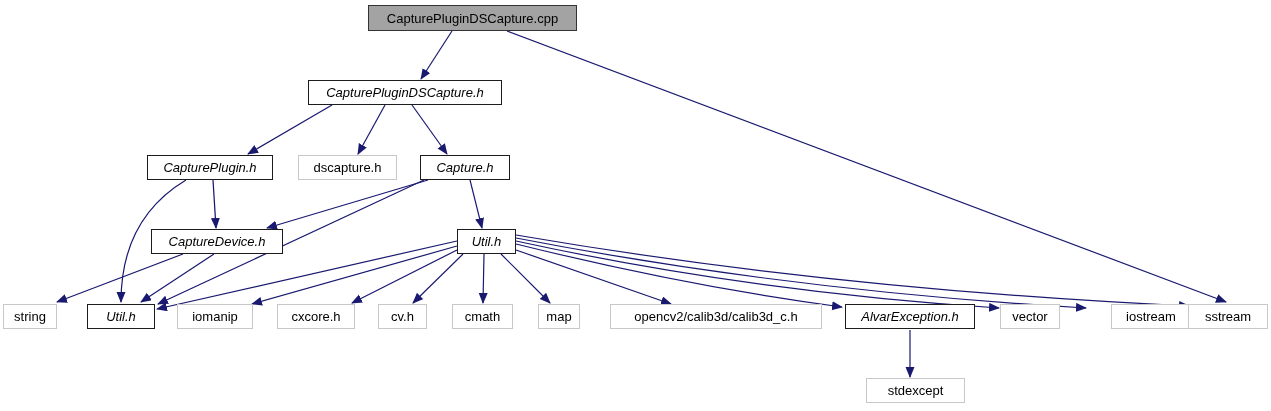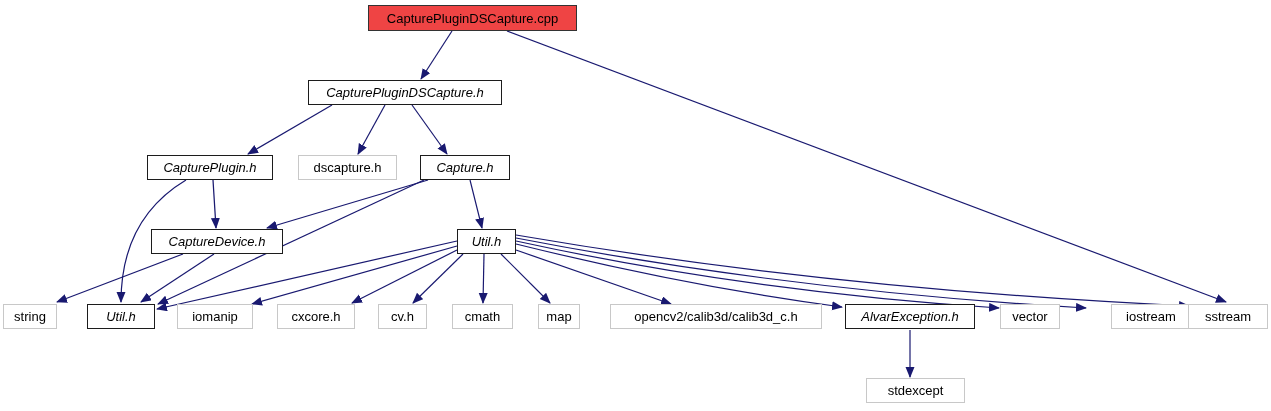--- a/index.html
+++ b/index.html
@@ -18,21 +18,21 @@
     border:1px solid #c8c8c8;
     color:#000000;
     font-size:13px;
     display:flex;
     align-items:center;
     justify-content:center;
     white-space:nowrap;
     z-index:2;
   }
   .node.doc{border:1.5px solid #1c1c1c;font-style:italic;}
-  .node.main{background:#ef4444;border:1.5px solid #333333;}
+  .node.main{background:#a3a3a3;border:1.5px solid #333333;}
 </style>
 </head>
 <body>
 
 <div class="graph-canvas">
 
   <svg class="edges-layer" width="1271" height="411" viewBox="0 0 1271 411" id="edge-svg">
       <defs>
         <marker id="arrow" markerWidth="12" markerHeight="10" refX="10" refY="4.5" orient="auto" markerUnits="userSpaceOnUse">
           <path d="M0,0 L11,4.5 L0,9 z" fill="#191970"></path>

